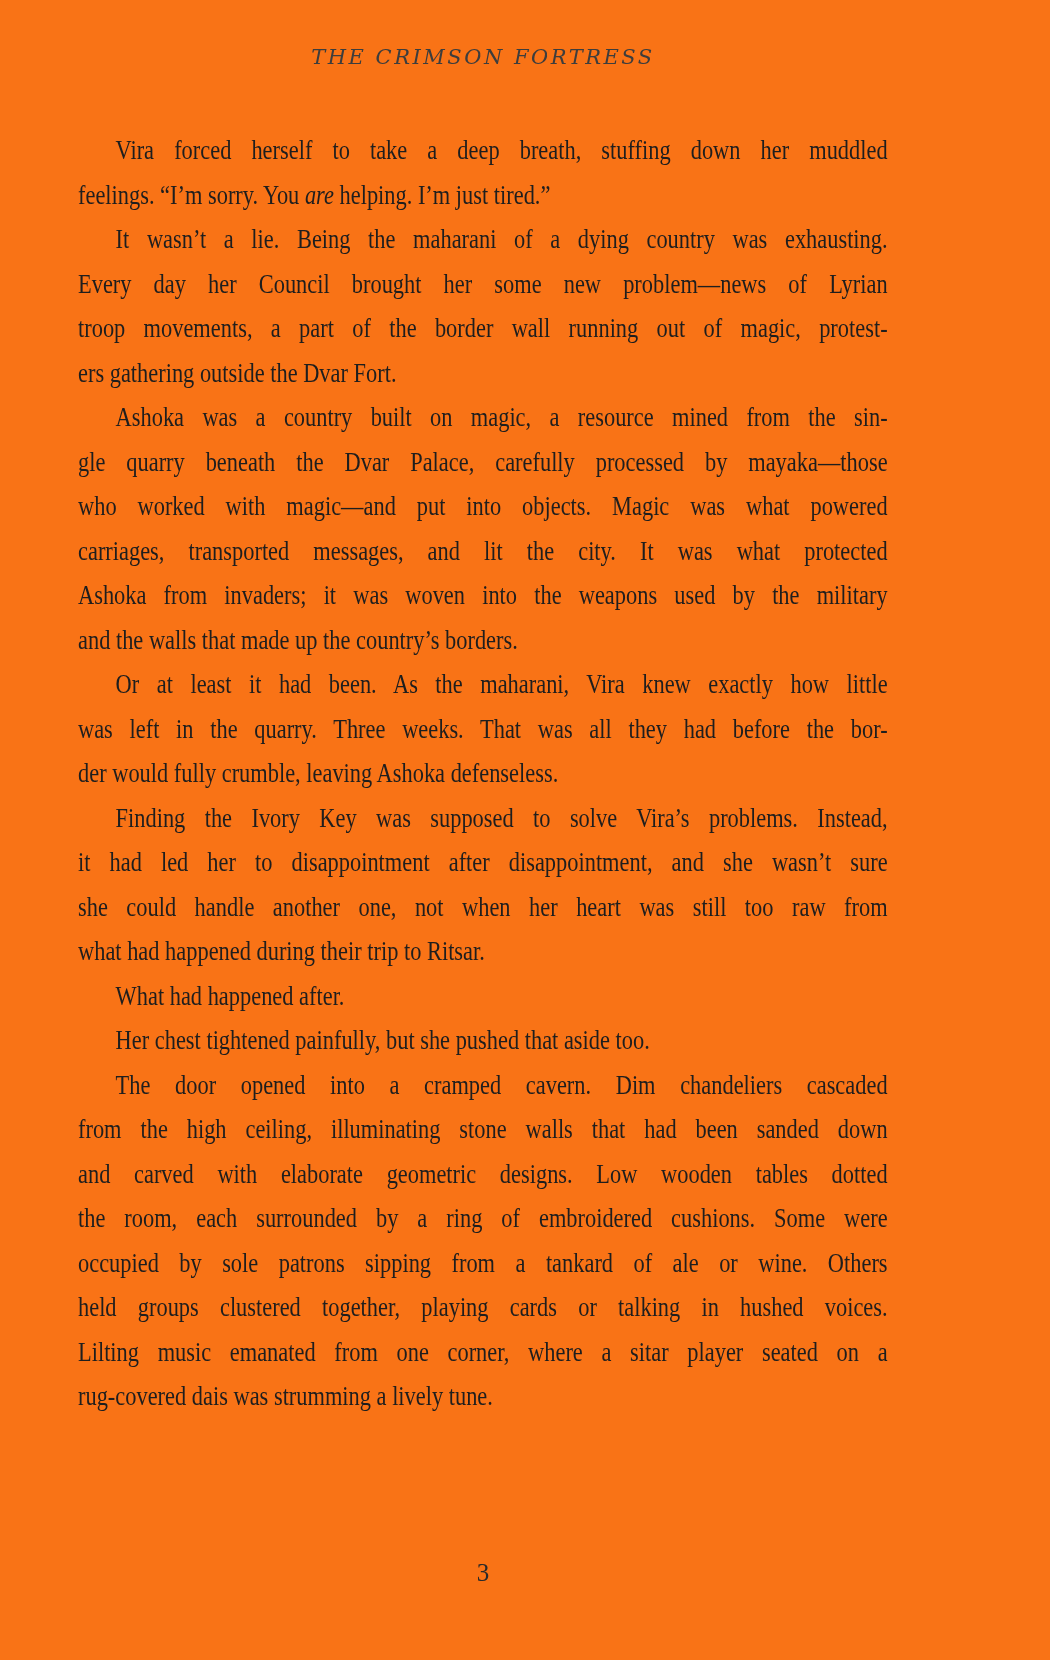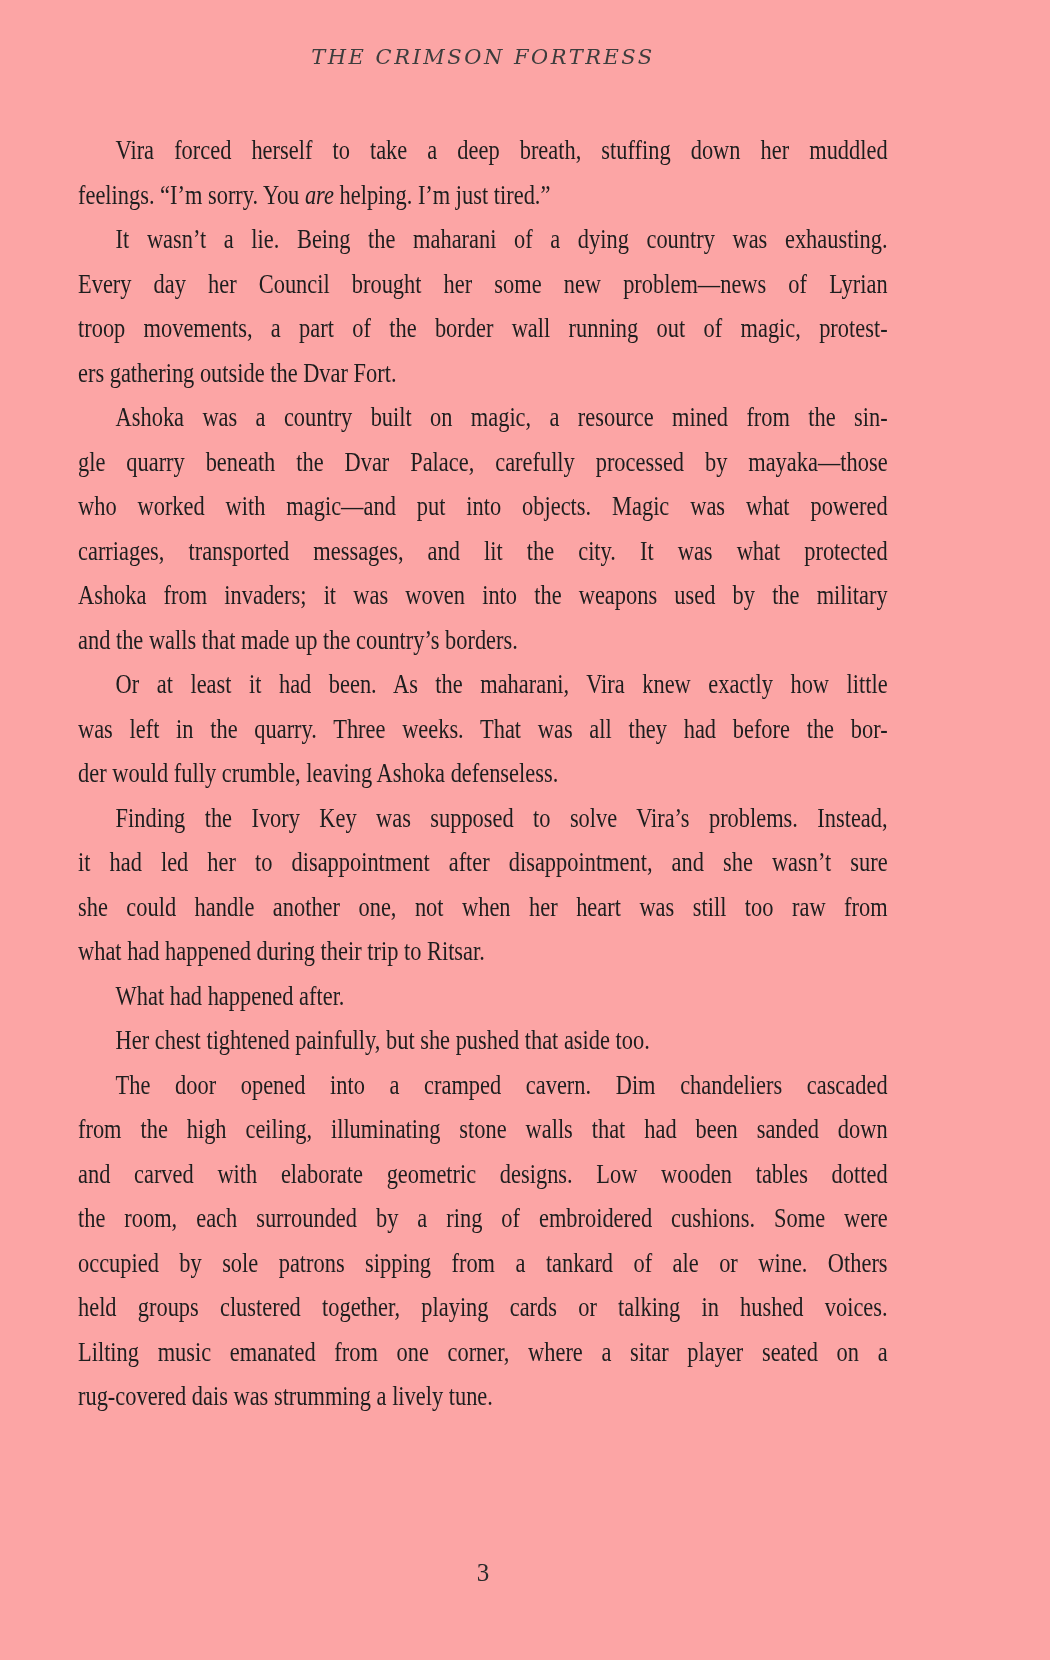--- a/index.html
+++ b/index.html
@@ -4,21 +4,21 @@
 <style>
   html, body {
     margin: 0;
     padding: 0;
     background: #e8e8e8;
   }
   .page {
     position: relative;
     width: 1050px;
     height: 1660px;
-    background: #fca5a5;
+    background: #f97316;
     overflow: hidden;
     font-family: "Liberation Serif", "DejaVu Serif", serif;
     color: #1e1e1e;
   }
   .running-header {
     position: absolute;
     top: 46px;
     left: 78px;
     width: 810px;
     text-align: center;

